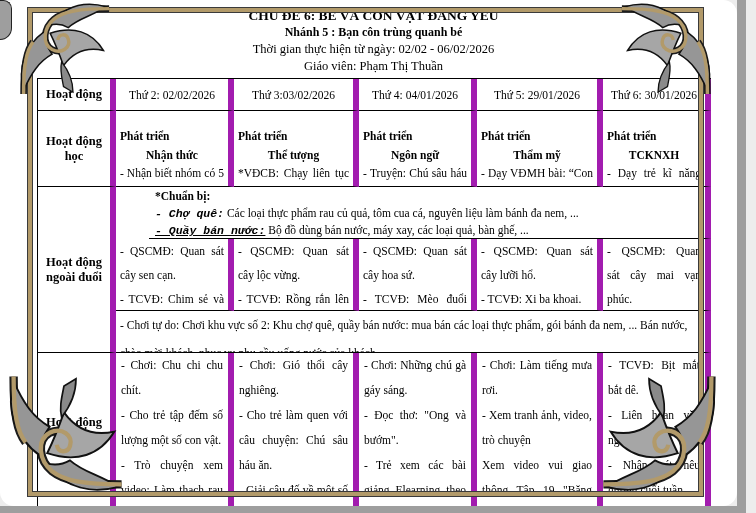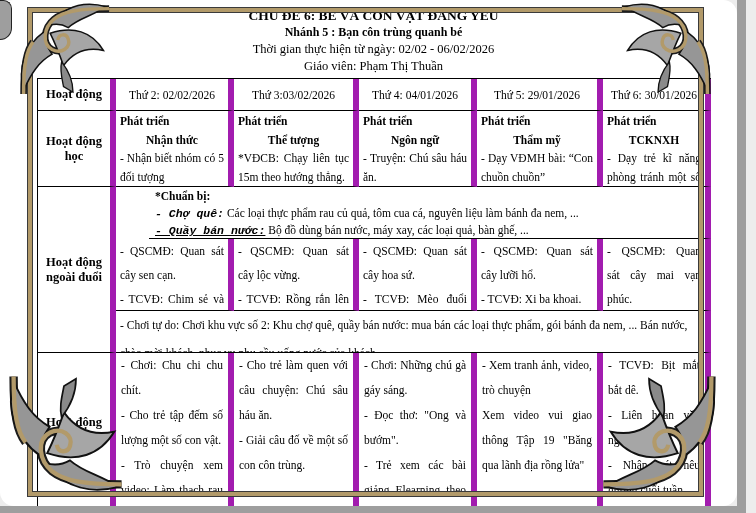--- a/index.html
+++ b/index.html
@@ -31,21 +31,21 @@
   .sched { position:absolute; left:37px; top:78px; z-index:2; display:grid;
            grid-template-columns:78px 118px 125px 118px 126px 108px;
            grid-template-rows:32px 76px 52px 72px 42px 153px;
            border-top:1px solid #000; border-left:1px solid #000; font-size:11.5px; background:#fff; }
   .cell { border-right:6px solid #a21caf; border-bottom:1px solid #000; overflow:hidden; }
   .no-bb { border-bottom:none; }
   .lbl { font-weight:bold; display:flex; align-items:center; justify-content:center;
          text-align:center; font-size:12.5px; padding:2px; }
   .dayhdr { display:flex; align-items:center; justify-content:center; }
   .hoc-cell { padding:1px 4px 0 4px; line-height:18.5px; text-align:justify; }
-  .dev { font-weight:bold; text-align:left; }
+  .dev { font-weight:bold; text-align:left;margin-top:15px; }
   .domain { font-weight:bold; text-align:center; }
   .prep { padding:1px 6px; line-height:17px;margin-left:33px; }
   .prep-title { font-weight:bold; }
   .qscmd { padding:0 4px; line-height:24px; text-align:justify; }
   .free { padding:0 4px; line-height:28px; }
   .chieu-cell { padding:0 5px; line-height:25px; text-align:justify; }
   .bi { font-weight:bold; font-style:italic;font-family:Liberation Mono, monospace; }
   .u { text-decoration:underline; }
 </style>
 </head>
@@ -140,29 +140,31 @@
     </div>
     <div class="cell free" style="grid-area:5/2/6/7">- Chơi tự do: Chơi khu vực số 2: Khu chợ quê, quầy bán nước: mua bán các loại thực phẩm, gói bánh đa nem, ... Bán nước, chào mời khách, phục vụ nhu cầu uống nước của khách, ...</div>
 
     <div class="cell lbl no-bb" style="grid-area:6/1">Hoạt động chiều</div>
     <div class="cell chieu-cell no-bb" style="grid-area:6/2">
       <div>- Chơi: Chu chi chu chít.</div>
       <div>- Cho trẻ tập đếm số lượng một số con vật.</div>
       <div>- Trò chuyện xem video: Làm thạch rau câu từ quả dưa hấu.</div>
     </div>
     <div class="cell chieu-cell no-bb" style="grid-area:6/3">
+      <div>- Chơi: Gió thổi cây nghiêng.</div>
       <div>- Cho trẻ làm quen với câu chuyện: Chú sâu háu ăn.</div>
       <div>- Giải câu đố về một số con côn trùng.</div>
     </div>
     <div class="cell chieu-cell no-bb" style="grid-area:6/4">
       <div>- Chơi: Những chú gà gáy sáng.</div>
       <div>- Đọc thơ: "Ong và bướm".</div>
       <div>- Trẻ xem các bài giảng Elearning theo chủ đề: Bài giảng: Vì sao thỏ con lạc đường</div>
     </div>
     <div class="cell chieu-cell no-bb" style="grid-area:6/5">
+      <div>- Chơi: Làm tiếng mưa rơi.</div>
       <div>- Xem tranh ảnh, video, trò chuyện</div>
       <div>Xem video vui giao thông Tập 19 "Băng qua lãnh địa rồng lửa"</div>
     </div>
     <div class="cell chieu-cell no-bb" style="grid-area:6/6">
       <div>- TCVĐ: Bịt mắt bắt dê.</div>
       <div>- Liên hoan văn nghệ.</div>
       <div>- Nhận xét nêu gương cuối tuần.</div>
       <div>- Bình bầu bé ngoan</div>
     </div>
   </div>

